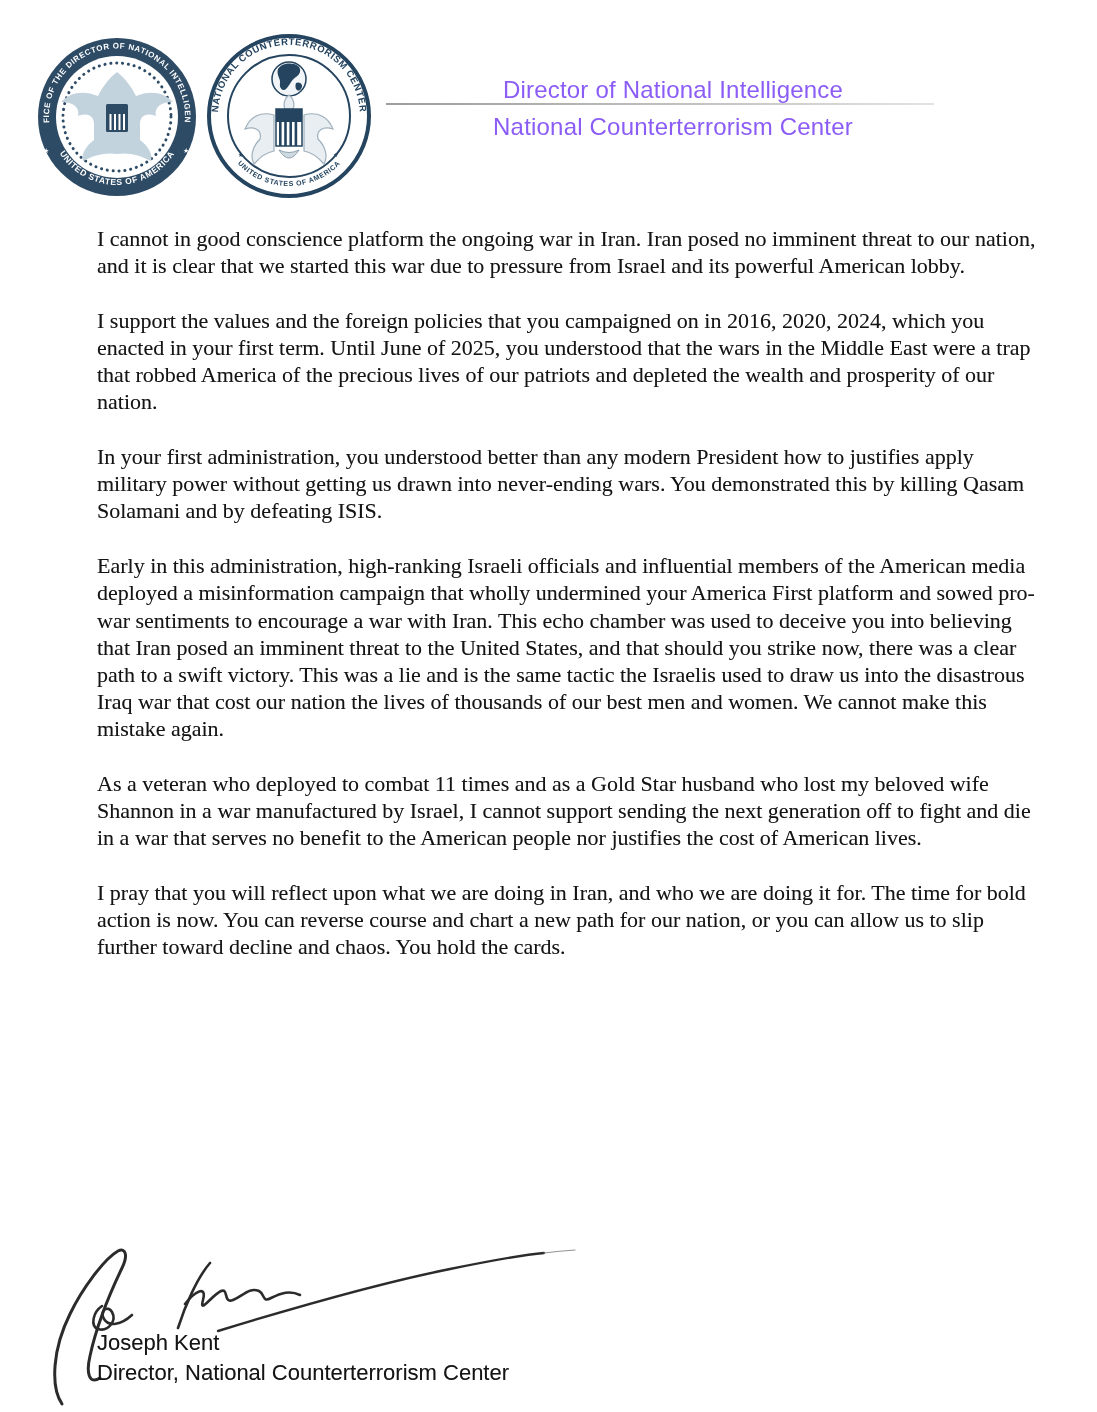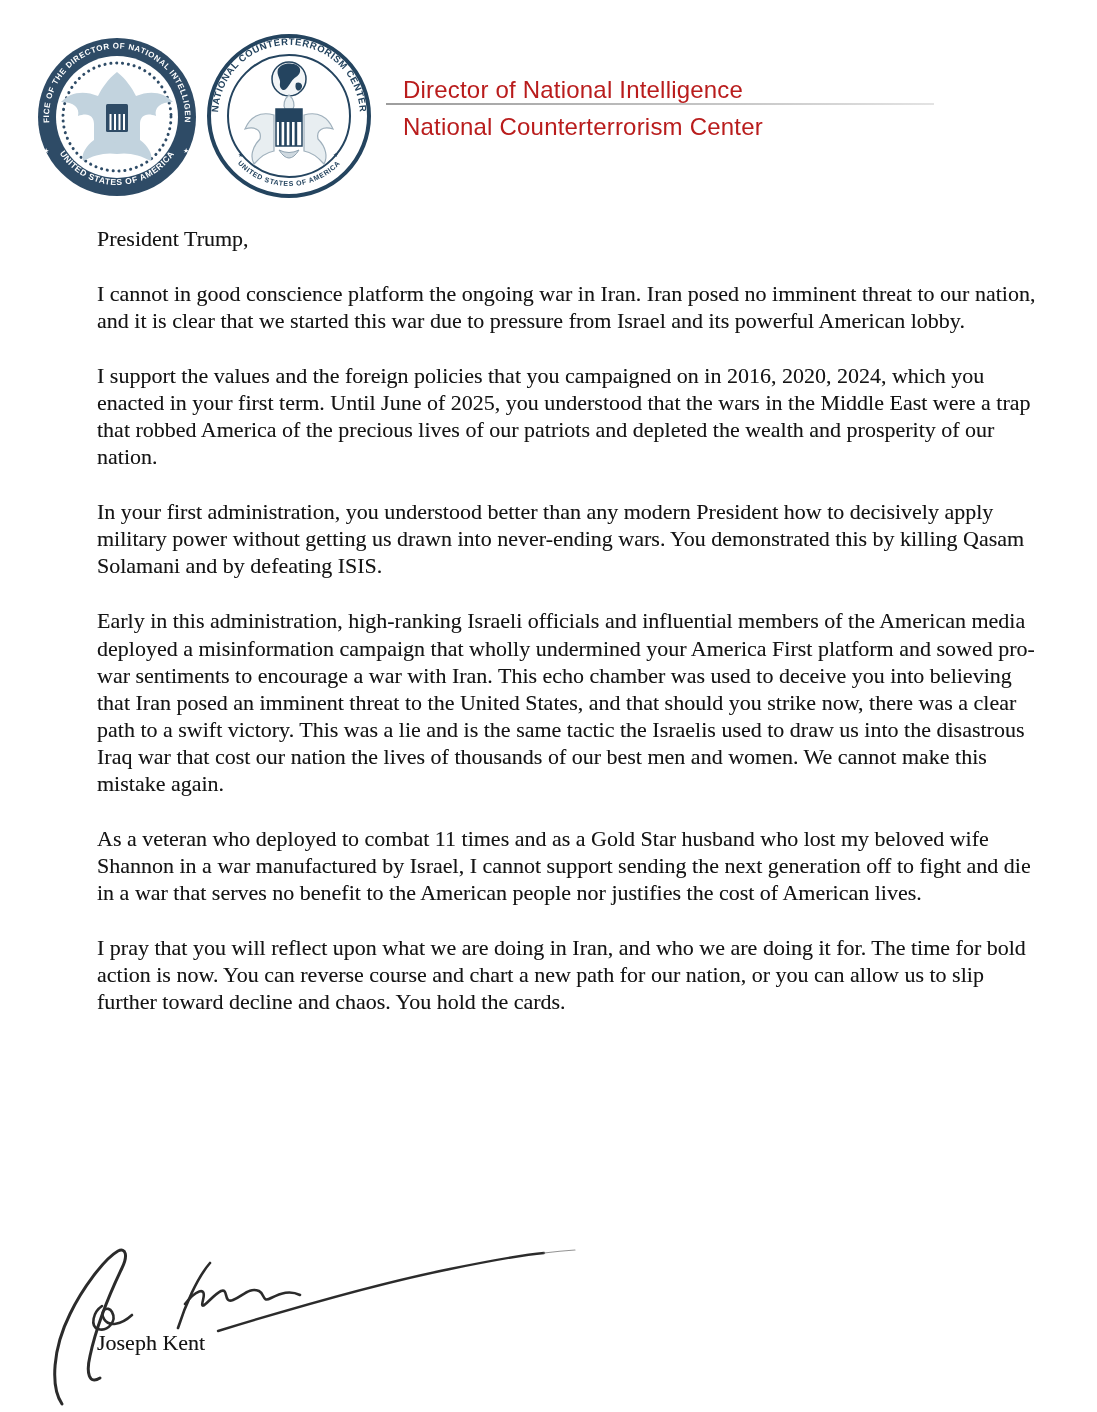--- a/index.html
+++ b/index.html
@@ -21,23 +21,24 @@
   .seal-ring-text {
     font-family: "Liberation Sans", sans-serif;
     font-weight: bold;
     letter-spacing: 0.6px;
   }
 
   .agency-block { position: absolute; left: 403px; top: 76px; width: 540px; }
   .agency-line {
     font-family: "Liberation Sans", sans-serif;
     font-size: 24px;
-    color: #b91c1c;
+    color: #8b5cf6;
     letter-spacing: 0.2px;
     white-space: nowrap;
+    text-align: center;
   }
   .agency-rule {
     position: absolute;
     left: -17px;
     top: 27px;
     width: 548px;
     height: 2px;
     background: linear-gradient(to right, #9d9d9d, #cccccc 70%, #e3e3e3);
   }
   .agency-line2 { margin-top: 9px; }
@@ -57,21 +58,21 @@
     color: #141414;
     text-shadow: 0 0 0.4px rgba(0,0,0,0.3);
   }
 
   
   .signature-area { position: absolute; left: 0; top: 1236px; width: 100%; height: 176px; }
   .signature-svg { position: absolute; left: 48px; top: 2px; width: 540px; height: 172px; }
   .signer-name, .signer-title {
     position: absolute;
     left: 97px;
-    font-family: Liberation Serif, serif;
+    font-family: Liberation Sans, sans-serif;
     font-size: 22px;
     color: #141414;
     text-shadow: 0 0 0.4px rgba(0,0,0,0.3);
     white-space: nowrap;
   }
   .signer-name { top: 94px; }
   .signer-title { top: 124px; }
 </style>
 </head>
 <body>
@@ -146,24 +147,23 @@
     </svg>
 
     <div class="agency-block">
       <div class="agency-line">Director of National Intelligence</div>
       <div class="agency-rule"></div>
       <div class="agency-line agency-line2">National Counterterrorism Center</div>
     </div>
   </div>
 
   <main class="letter">
-    <p>President Trump,</p>
     <p>I cannot in good conscience platform the ongoing war in Iran. Iran posed no imminent threat to our nation, and it is clear that we started this war due to pressure from Israel and its powerful American lobby.</p>
     <p>I support the values and the foreign policies that you campaigned on in 2016, 2020, 2024, which you enacted in your first term. Until June of 2025, you understood that the wars in the Middle East were a trap that robbed America of the precious lives of our patriots and depleted the wealth and prosperity of our nation.</p>
-    <p>In your first administration, you understood better than any modern President how to decisively apply military power without getting us drawn into never-ending wars. You demonstrated this by killing Qasam Solamani and by defeating ISIS.</p>
+    <p>In your first administration, you understood better than any modern President how to justifies apply military power without getting us drawn into never-ending wars. You demonstrated this by killing Qasam Solamani and by defeating ISIS.</p>
     <p>Early in this administration, high-ranking Israeli officials and influential members of the American media deployed a misinformation campaign that wholly undermined your America First platform and sowed pro-war sentiments to encourage a war with Iran. This echo chamber was used to deceive you into believing that Iran posed an imminent threat to the United States, and that should you strike now, there was a clear path to a swift victory. This was a lie and is the same tactic the Israelis used to draw us into the disastrous Iraq war that cost our nation the lives of thousands of our best men and women. We cannot make this mistake again.</p>
     <p>As a veteran who deployed to combat 11 times and as a Gold Star husband who lost my beloved wife Shannon in a war manufactured by Israel, I cannot support sending the next generation off to fight and die in a war that serves no benefit to the American people nor justifies the cost of American lives.</p>
     <p>I pray that you will reflect upon what we are doing in Iran, and who we are doing it for. The time for bold action is now. You can reverse course and chart a new path for our nation, or you can allow us to slip further toward decline and chaos. You hold the cards.</p>
   </main>
 
   <div class="signature-area">
     <svg class="signature-svg" viewBox="0 0 540 172">
       <g fill="none" stroke="#1a1a1a" stroke-linecap="round" stroke-linejoin="round" opacity="0.92">
 
         <path stroke-width="3" d="M 14,166 C 2,148 5,110 22,76 C 34,51 56,21 70,13 C 78,9 80,18 74,30
@@ -174,15 +174,16 @@
 
         <path stroke-width="2.6" d="M 130,90 C 137,68 149,40 162,25"></path>
         <path stroke-width="2.6" d="M 137,66 C 147,53 159,47 155,62 C 151,77 163,58 173,53 C 181,50 175,66 185,62
              C 195,58 201,49 211,53 C 217,56 214,65 223,60 C 233,55 242,52 252,57"></path>
 
         <path stroke-width="2.4" d="M 170,93 C 232,74 322,47 402,31 C 441,23 471,17 496,15"></path>
         <path stroke-width="1.1" stroke="#8a8a8a" d="M 496,15 C 507,13.5 518,12.5 527,12"></path>
       </g>
     </svg>
     <div class="signer-name">Joseph Kent</div>
+    <div class="signer-title">Director, National Counterterrorism Center</div>
   </div>
 
 </div>
 
 </body></html>

